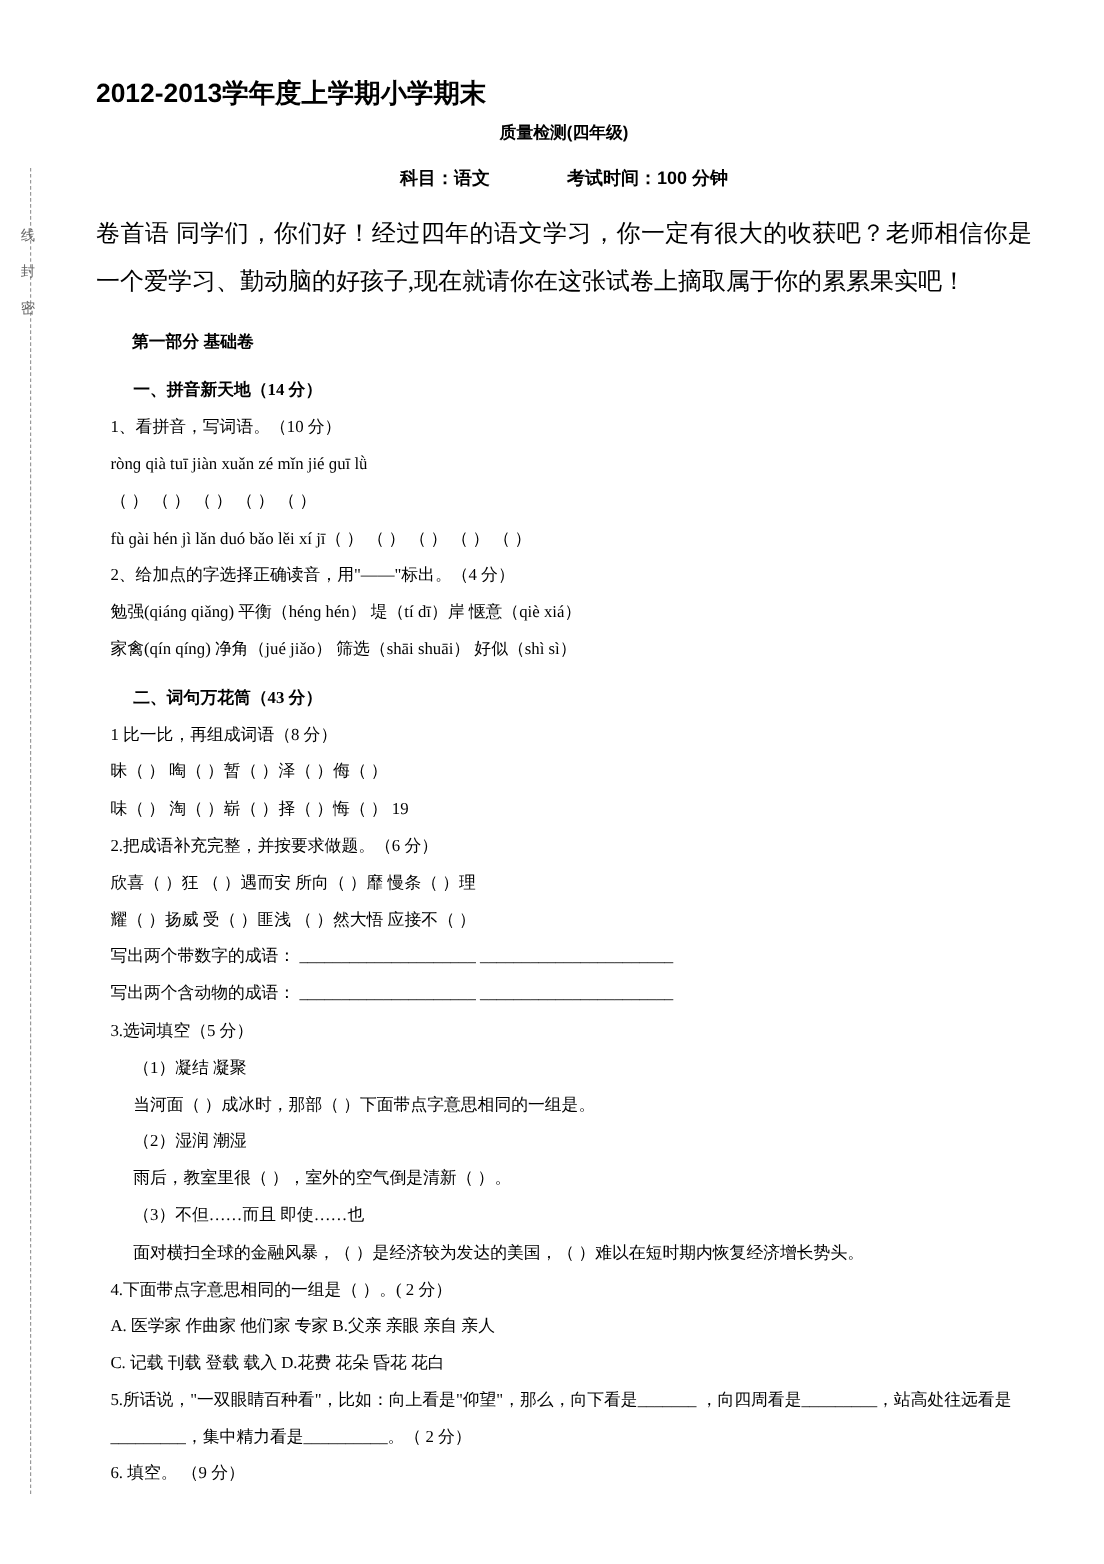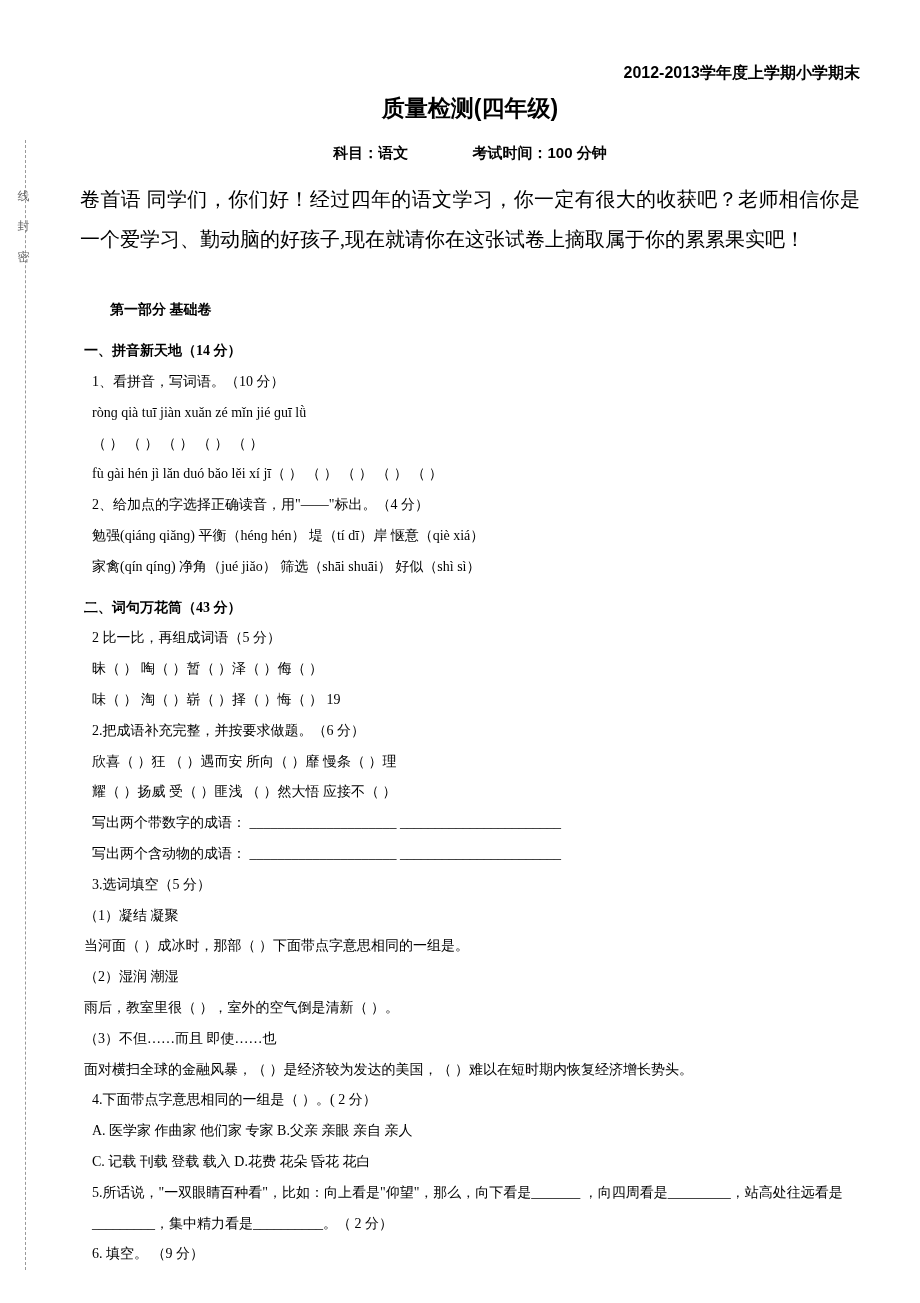--- a/index.html
+++ b/index.html
@@ -7,30 +7,30 @@
       font-size: 14px;
       line-height: 2.2;
       color: #000;
       margin: 0;
       padding: 60px 60px 60px 80px;
       width: 920px;
       box-sizing: border-box;
       position: relative;
     }
     .title {
-      text-align: right;
-      font-size: 16px;
+      text-align: left;
+      font-size: 22px;
       font-weight: bold;
       font-family: "SimHei", "黑体", sans-serif;
       line-height: 1.6;
       margin-bottom: 4px;
     }
     .subtitle {
       text-align: center;
-      font-size: 23px;
+      font-size: 14px;
       font-weight: bold;
       font-family: "SimHei", "黑体", sans-serif;
       line-height: 1.6;
       margin-bottom: 10px;
     }
     .meta-row {
       text-align: center;
       font-size: 15px;
       font-weight: bold;
       font-family: "SimHei", "黑体", sans-serif;
@@ -44,32 +44,32 @@
       display: inline-block;
       text-align: center;
     }
     .preface {
       font-size: 20px;
       line-height: 2;
       text-align: justify;
     }
     .section-header {
       font-weight: bold;
-      margin-top: 36px;
+      margin-top: 16px;
       margin-left: 30px;
     }
     .q-header {
       font-weight: bold;
       margin-top: 10px;
     }
     .content-line {
       margin-left: 12px;
     }
     .indent1 {
-      margin-left: 4px;
+      margin-left: 31px;
     }
     .side-vertical {
       position: absolute;
       left: 10px;
       top: 180px;
       writing-mode: vertical-rl;
       text-orientation: upright;
       font-size: 12px;
       color: #666;
       letter-spacing: 8px;
@@ -103,21 +103,21 @@
 <div class="q-header indent1">一、拼音新天地（14 分）</div>
 <div class="content-line">1、看拼音，写词语。（10 分）</div>
 <div class="content-line"> rònɡ   qià    tuī   jiàn     xuǎn   zé     mǐn   jié     ɡuī   lǜ</div>
 <div class="content-line">（          ） （          ） （          ） （          ） （             ）</div>
 <div class="content-line"> fù    ɡài     hén   jì      lǎn   duó     bǎo  lěi     xí    jī（          ）  （          ） （          ）  （          ）  （            ）</div>
 <div class="content-line"> 2、给加点的字选择正确读音，用"——"标出。（4 分）</div>
 <div class="content-line"> 勉强(qiánɡ qiǎnɡ)   平衡（hénɡ hén）    堤（tí dī）岸      惬意（qiè  xiá）</div>
 <div class="content-line"> 家禽(qín   qínɡ)   净角（jué jiǎo）   筛选（shāi shuāi）   好似（shì  sì）</div>
 
 <div class="q-header indent1">二、词句万花筒（43 分）</div>
-<div class="content-line"> 2 比一比，再组成词语（5 分）</div>
+<div class="content-line"> 1 比一比，再组成词语（8 分）</div>
 <div class="content-line"> 昧（        ） 啕（        ）暂（        ）泽（        ）侮（        ）</div>
 <div class="content-line"> 味（        ） 淘（        ）崭（        ）择（        ）悔（        ）  19</div>
 <div class="content-line">2.把成语补充完整，并按要求做题。（6 分）</div>
 <div class="content-line">欣喜（   ）狂   （   ）遇而安   所向（   ）靡   慢条（   ）理</div>
 <div class="content-line">耀（   ）扬威   受（   ）匪浅   （   ）然大悟   应接不（    ）</div>
 <div class="content-line">写出两个带数字的成语：   _____________________     _______________________</div>
 <div class="content-line">写出两个含动物的成语：   _____________________     _______________________</div>
 <div class="content-line"> 3.选词填空（5 分）</div>
 <div class="content-line indent1">  （1）凝结    凝聚</div>
 <div class="content-line indent1">   当河面（        ）成冰时，那部（       ）下面带点字意思相同的一组是。</div>

